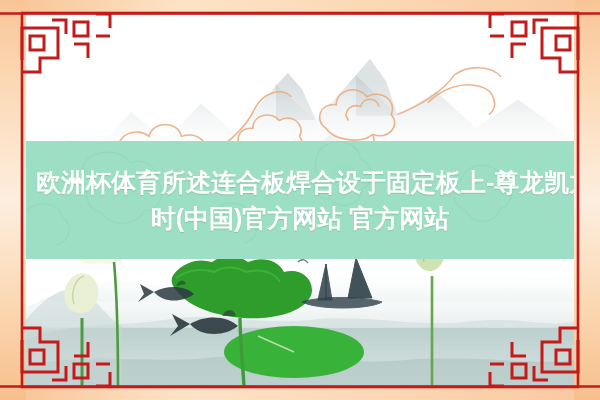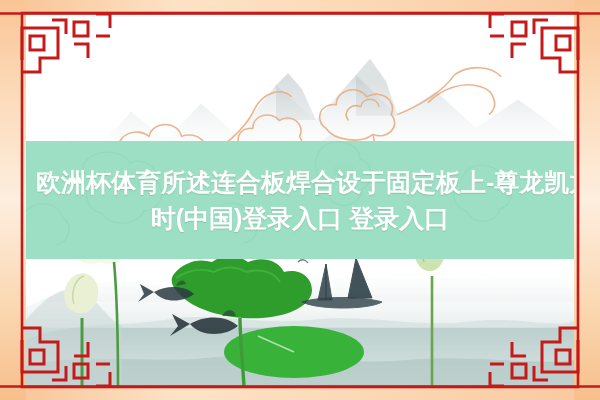--- a/index.html
+++ b/index.html
@@ -239,21 +239,21 @@
           <path d="M0,70 C12,58 34,62 36,76 C48,82 44,102 30,104"></path>
         </g>
         <g fill="#8fd9b8" opacity=".5">
           <ellipse cx="100" cy="44" rx="14" ry="9"></ellipse>
           <ellipse cx="318" cy="30" rx="12" ry="8"></ellipse>
         </g>
       </svg>
 
       <div class="title-wrap">
         <div class="title-line l1">欧洲杯体育所述连合板焊合设于固定板上-尊龙凯龙</div>
-        <div class="title-line l2">时(中国)登录入口 登录入口</div>
+        <div class="title-line l2">时(中国)官方网站 官方网站</div>
       </div>
     </div>
 
   </div>
 
   <svg class="fret-frame" viewBox="0 0 600 400" preserveAspectRatio="none">
     <g stroke="#c41a1a" fill="none">
 
       <rect x="22" y="13" width="556" height="374" stroke-width="2.6"></rect>
 

